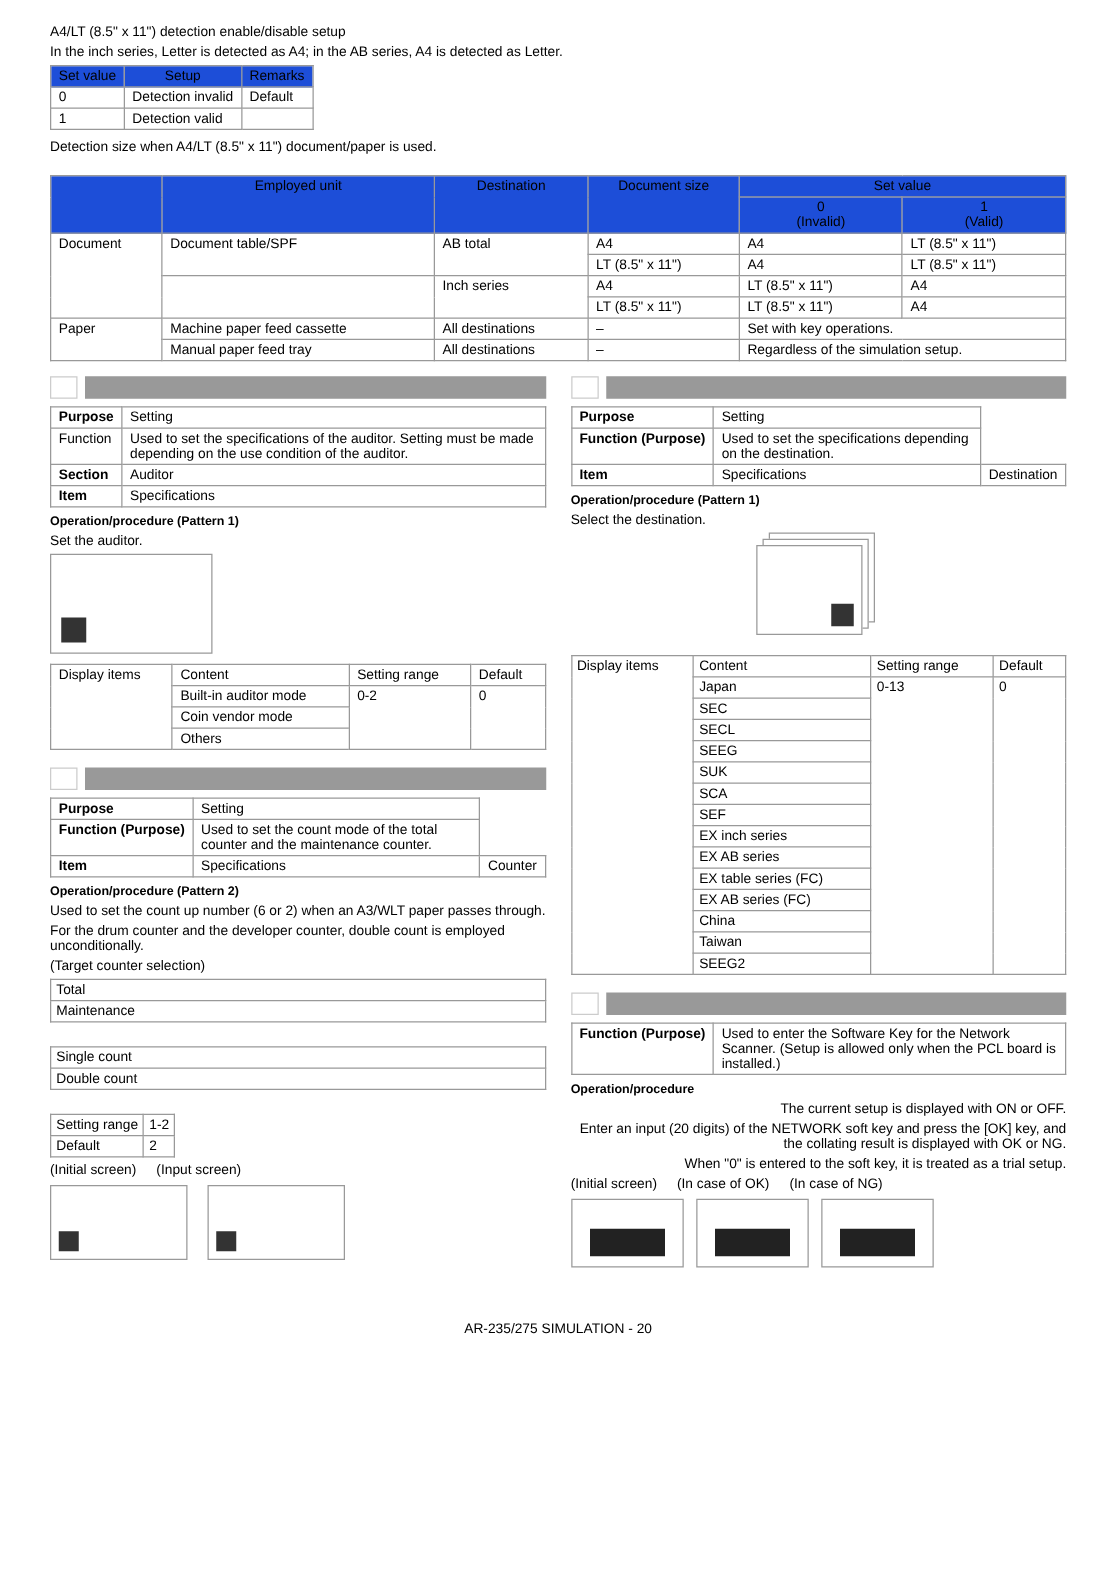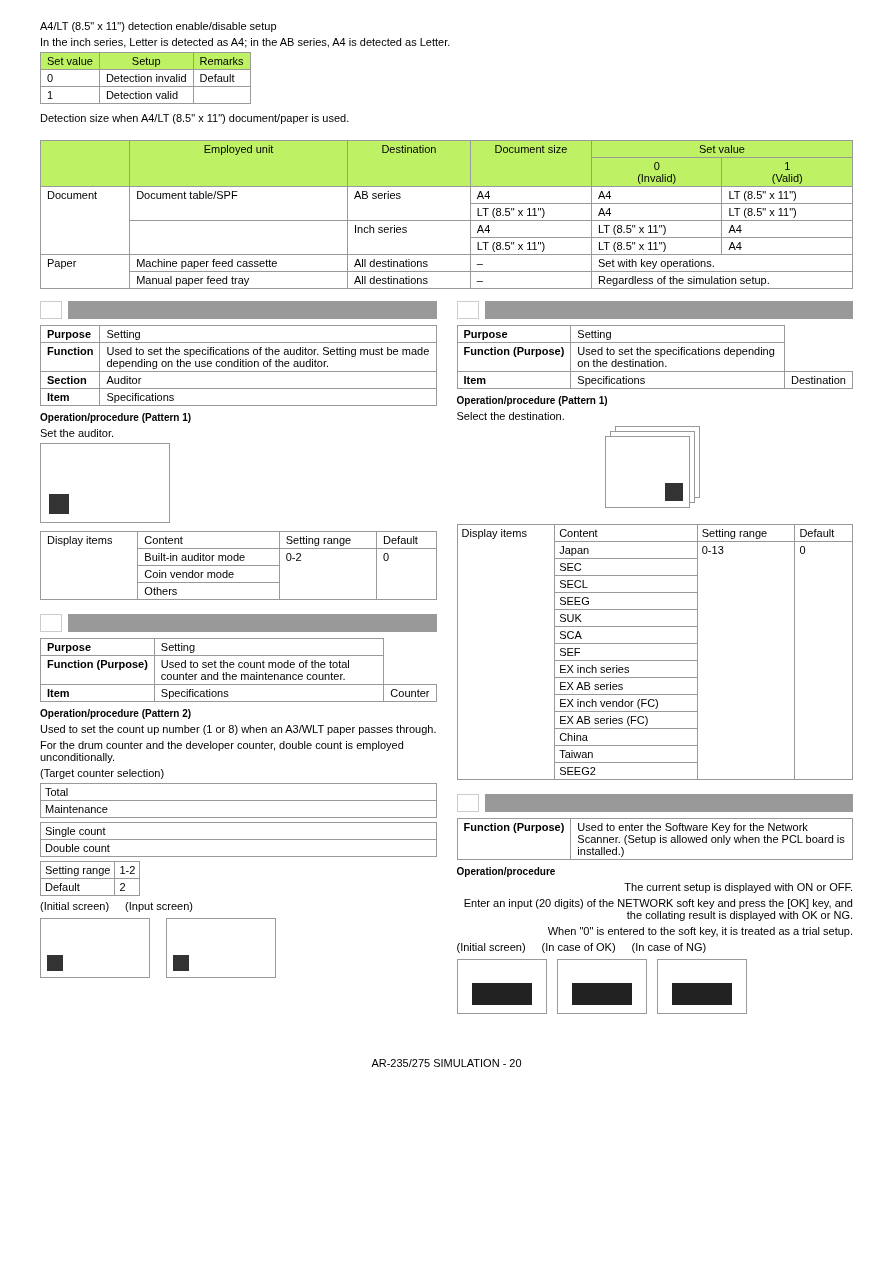--- a/index.html
+++ b/index.html
@@ -18,21 +18,21 @@
     }
     
     .top-section { margin-bottom: 12px; }
     .top-section p { margin-bottom: 4px; font-size: 11px; }
     table { border-collapse: collapse; font-size: 11px; }
     table td, table th {
       border: 1px solid #999;
       padding: 2px 6px;
       vertical-align: top;
     }
-    table th { background: #bef264; font-weight: normal; }
+    table th { background: #1d4ed8; font-weight: normal; }
     .table-simple { margin-bottom: 8px; }
     .table-complex { margin-bottom: 8px; width: 100%; margin-top: 16px; }
     
     .two-col {
       display: flex;
       gap: 20px;
       margin-bottom: 16px;
     }
     .col-left { flex: 1; }
     .col-right { flex: 1; }
@@ -94,21 +94,21 @@
     .page-sheet:nth-child(3) { top: 10px; left: 0; }
     .page-sheet .inner-sq {
       width: 18px;
       height: 18px;
       background: #333;
       position: absolute;
       bottom: 6px;
       right: 6px;
     }
     
-    .counter-inner-table { width: 100%; margin-bottom: 4px; }
+    .counter-inner-table { width: 100%; margin-bottom: 19px; }
     .counter-inner-table td { border: 1px solid #999; padding: 2px 4px; }
     
     .small-display {
       width: 110px;
       height: 60px;
       border: 1px solid #999;
       position: relative;
       display: inline-block;
       margin-right: 8px;
     }
@@ -190,21 +190,21 @@
         </tr>
         <tr>
           <th>0<br>(Invalid)</th>
           <th>1<br>(Valid)</th>
         </tr>
       </thead>
       <tbody>
         <tr>
           <td rowspan="4">Document</td>
           <td rowspan="2">Document table/SPF</td>
-          <td rowspan="2">AB series</td>
+          <td rowspan="2">AB total</td>
           <td>A4</td>
           <td>A4</td>
           <td>LT (8.5" x 11")</td>
         </tr>
         <tr>
           <td>LT (8.5" x 11")</td>
           <td>A4</td>
           <td>LT (8.5" x 11")</td>
         </tr>
         <tr>
@@ -246,21 +246,21 @@
           <div class="header-bar"></div>
         </div>
 
         <table class="info-table">
           <tbody>
               <tr>
             <td class="label-cell">Purpose</td>
             <td>Setting</td>
           </tr>
           <tr>
-            <td class="label-cell" style="font-weight:bold;">Function</td>
+            <td class="label-cell" style="font-weight:normal;">Function</td>
             <td>Used to set the specifications of the auditor. Setting must be made depending on the use condition of the auditor.</td>
           </tr>
           <tr>
             <td class="label-cell">Section</td>
             <td>Auditor</td>
           </tr>
           <tr>
             <td class="label-cell">Item</td>
             <td>Specifications</td>
           </tr>
@@ -315,21 +315,21 @@
           </tr>
           <tr>
             <td class="label-cell">Item</td>
             <td>Specifications</td>
             <td>Counter</td>
           </tr>
         </tbody>
           </table>
 
         <p class="op-label">Operation/procedure (Pattern 2)</p>
-        <p class="op-text">Used to set the count up number (1 or 8) when an A3/WLT paper passes through.</p>
+        <p class="op-text">Used to set the count up number (6 or 2) when an A3/WLT paper passes through.</p>
         <p class="op-text">For the drum counter and the developer counter, double count is employed unconditionally.</p>
 
         <p class="op-text">(Target counter selection)</p>
 
         <table class="counter-inner-table">
           <tbody>
               <tr>
                 <td>Total</td>
               </tr>
           <tr>
@@ -448,21 +448,21 @@
           <tr>
                 <td>SEF</td>
               </tr>
           <tr>
                 <td>EX inch series</td>
               </tr>
           <tr>
                 <td>EX AB series</td>
               </tr>
           <tr>
-                <td>EX inch vendor (FC)</td>
+                <td>EX table series (FC)</td>
               </tr>
           <tr>
                 <td>EX AB series (FC)</td>
               </tr>
           <tr>
                 <td>China</td>
               </tr>
           <tr>
                 <td>Taiwan</td>
               </tr>

